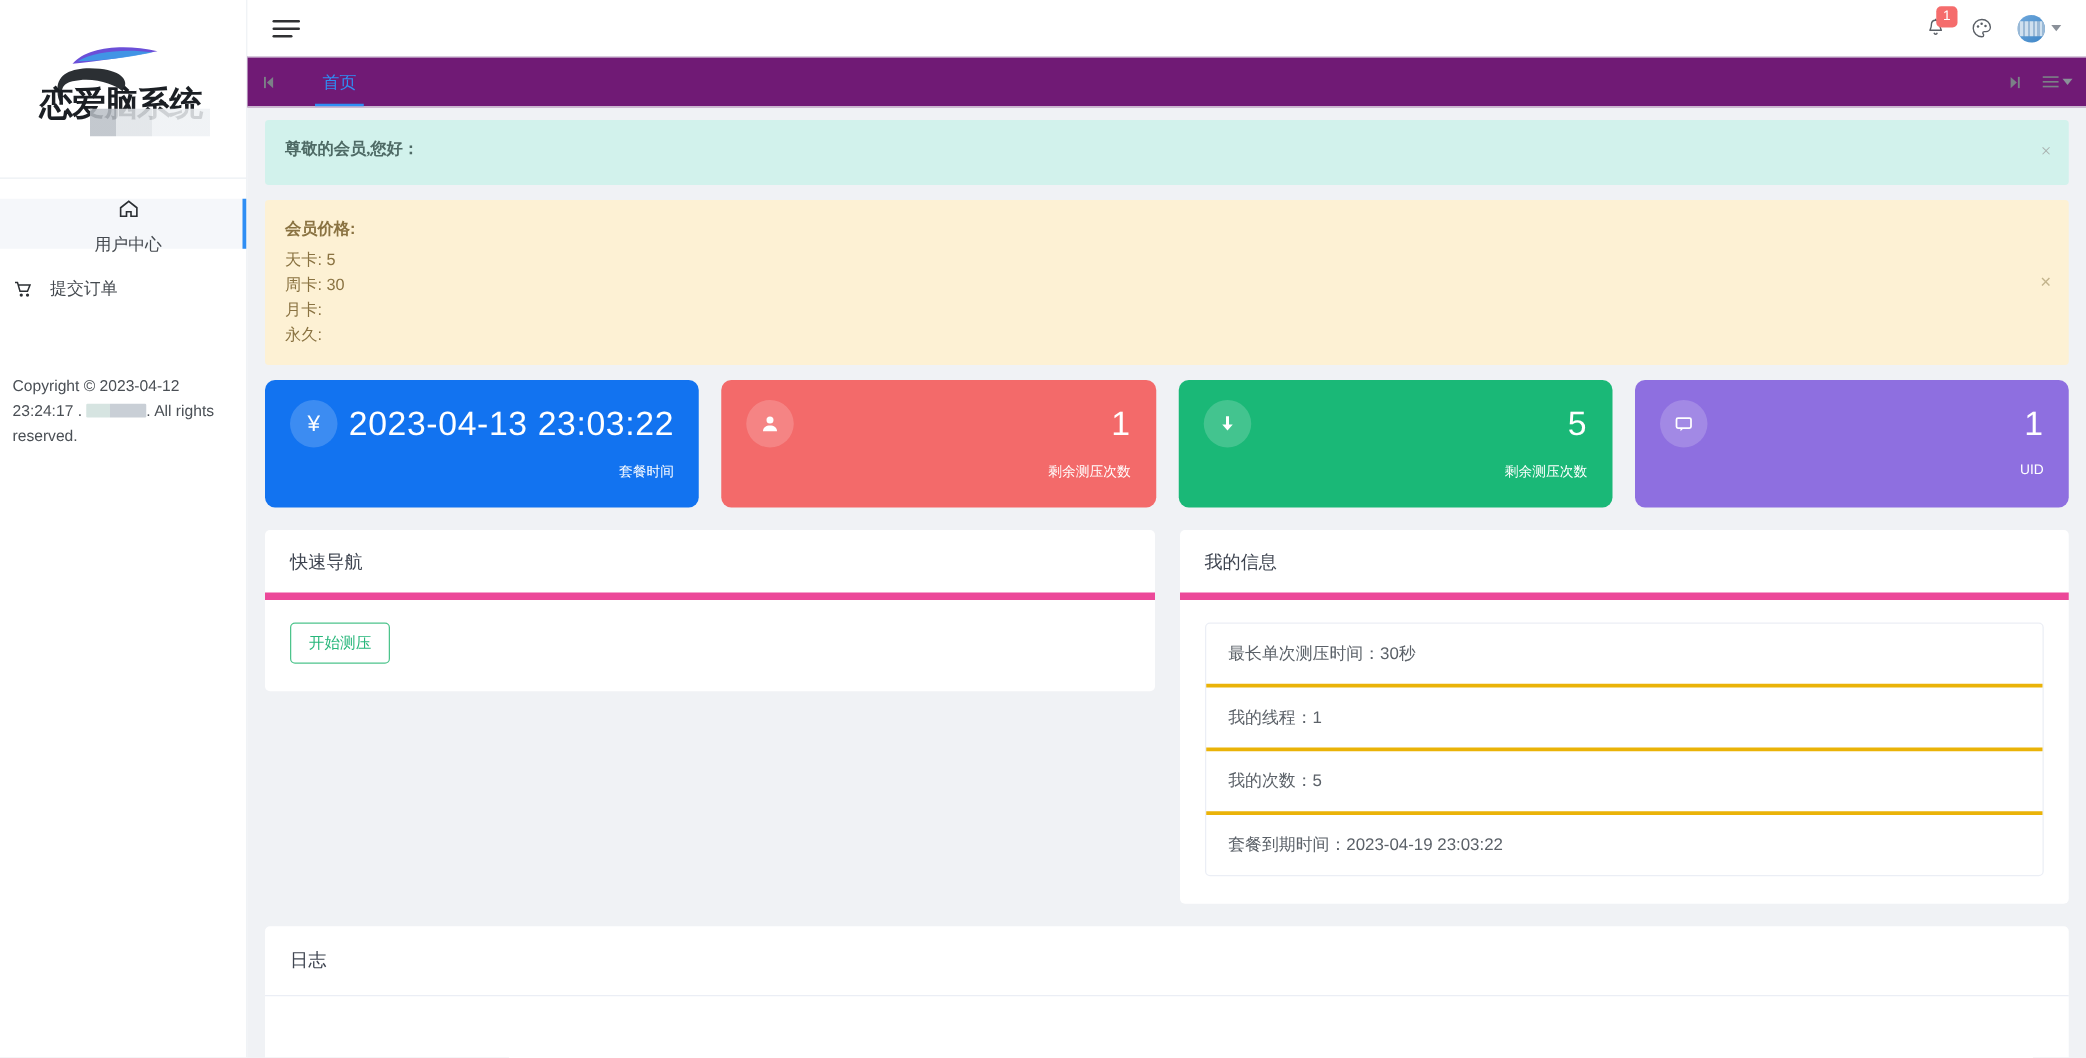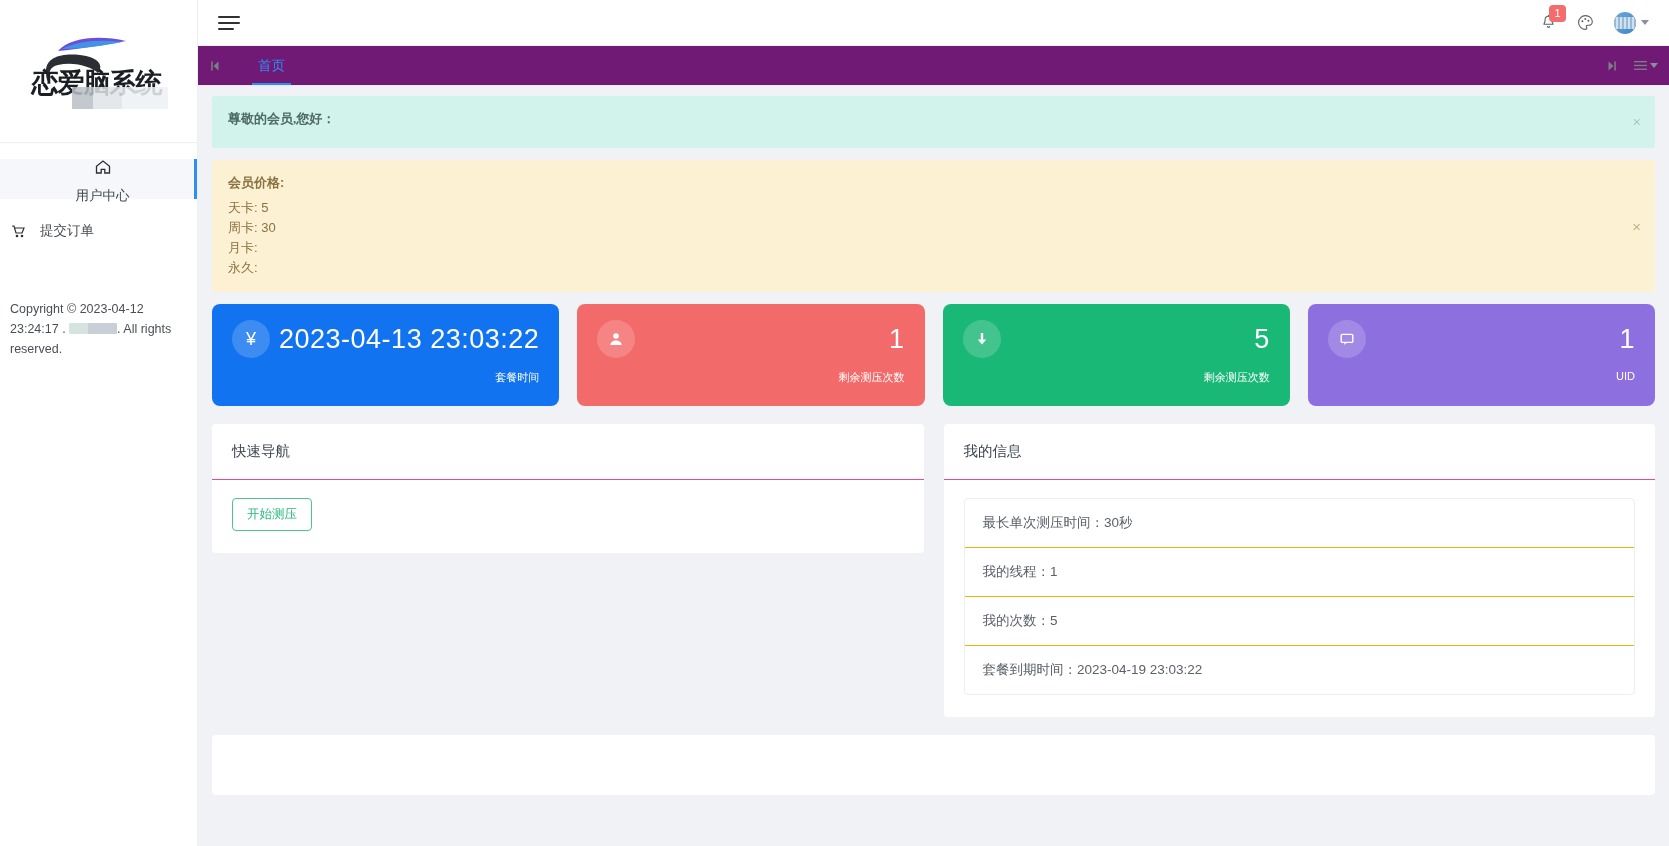--- a/index.html
+++ b/index.html
@@ -152,32 +152,32 @@
   .c-blue { background: #1273f0; }
   .c-red { background: #f36a6a; }
   .c-green { background: #1ab877; }
   .c-purple { background: #8e6fe0; }
 
   
   .panels { display: flex; gap: 20px; }
   .panel { background: #fff; border-radius: 4px; flex: 1; min-width: 0; }
   .panel-head {
     height: 56px; display: flex; align-items: center; padding: 0 20px;
-    font-size: 14.5px; color: #3e4450; border-bottom: 1px solid #ec4899;
+    font-size: 14.5px; color: #3e4450; border-bottom: 6px solid #ec4899;
   }
   .panel-body { padding: 18px 20px 22px 20px; }
   .btn-outline {
     display: inline-block; border: 1px solid #4dc48c; color: #28b77b;
     background: #fff; border-radius: 4px; padding: 7px 14px;
     font-size: 12.5px; cursor: pointer;
   }
   .info-list { border: 1px solid #ebeef5; border-radius: 4px; }
   .info-item {
     padding: 15px 18px; font-size: 13.5px; color: #5b6168;
-    border-bottom: 1px solid #eab308;
+    border-bottom: 3px solid #eab308;
   }
   .info-item:last-child { border-bottom: none; }
 
   .log-panel { background: #fff; border-radius: 4px; margin-top: 18px; }
   .log-head {
     height: 56px; display: flex; align-items: center; padding: 0 20px;
     font-size: 14.5px; color: #3e4450; border-bottom: 1px solid #ebeef5;
   }
   .log-body { height: 60px; }
 </style>
@@ -378,18 +378,19 @@
               <div class="info-item">我的线程：1</div>
               <div class="info-item">我的次数：5</div>
               <div class="info-item">套餐到期时间：2023-04-19 23:03:22</div>
             </div>
           </div>
         </div>
 
       </div>
 
       <div class="log-panel">
+        <div class="log-head">日志</div>
         <div class="log-body"></div>
       </div>
 
     </div>
   </div>
 </div>
 
 </body></html>

